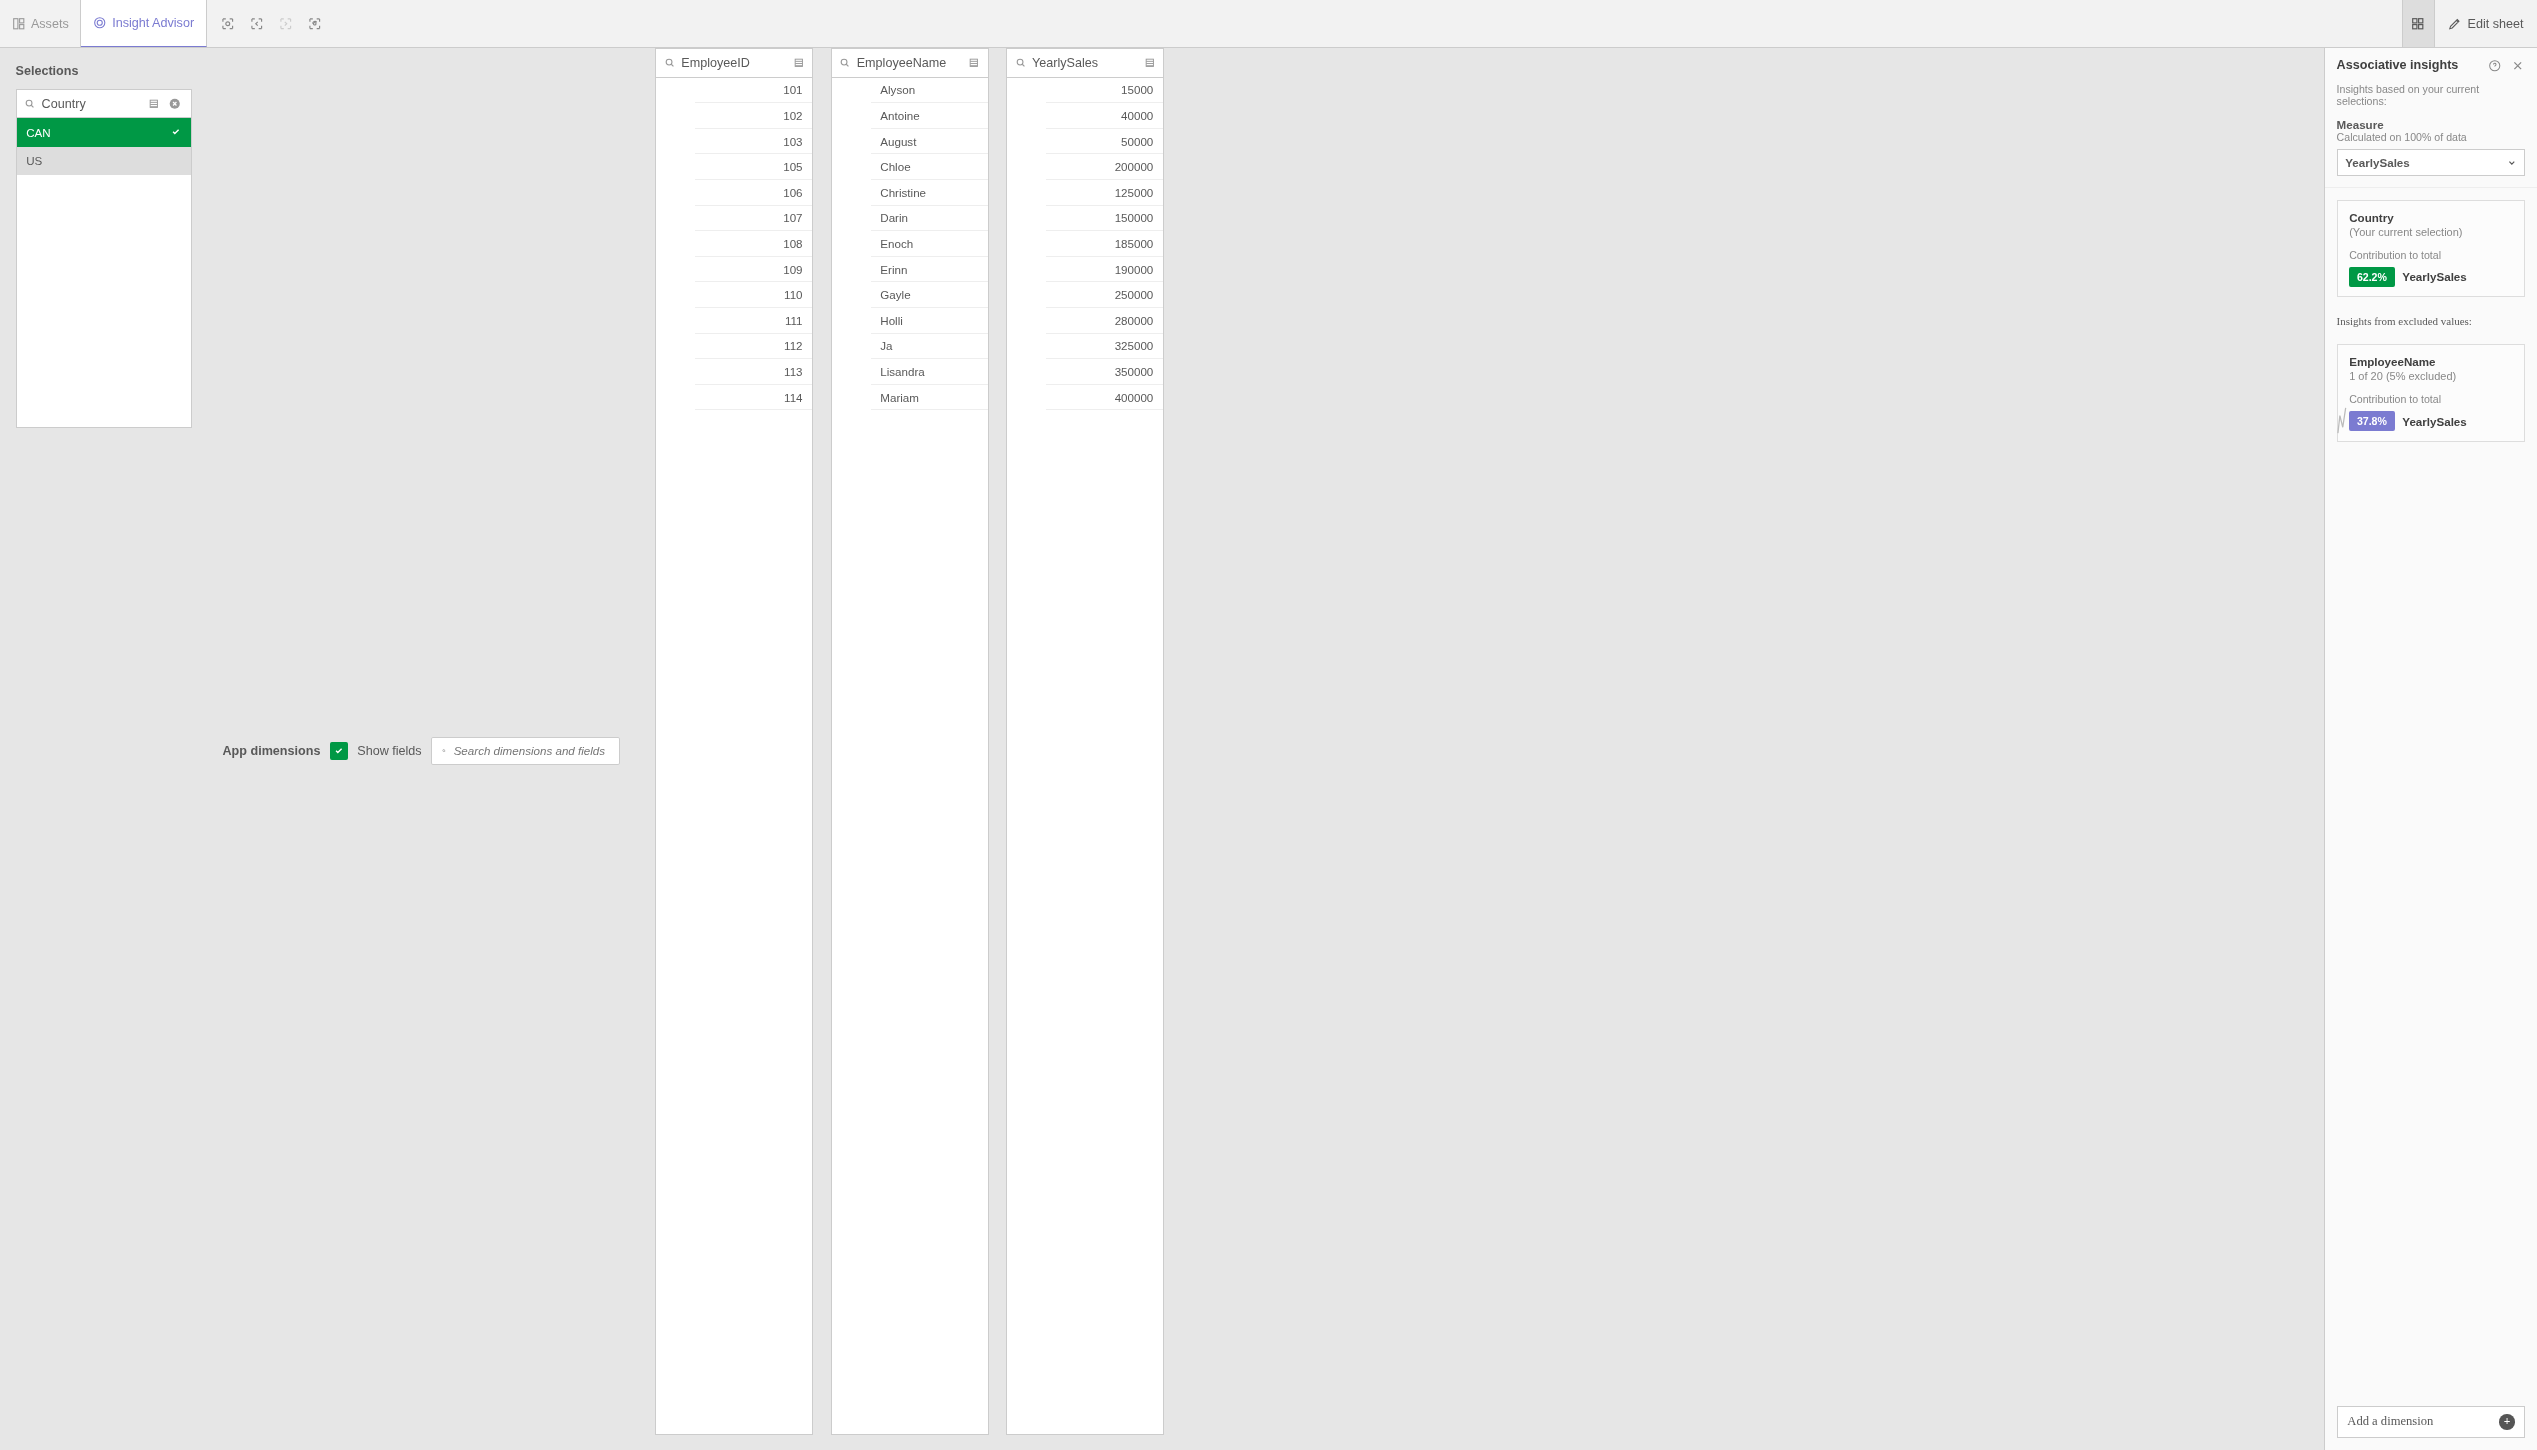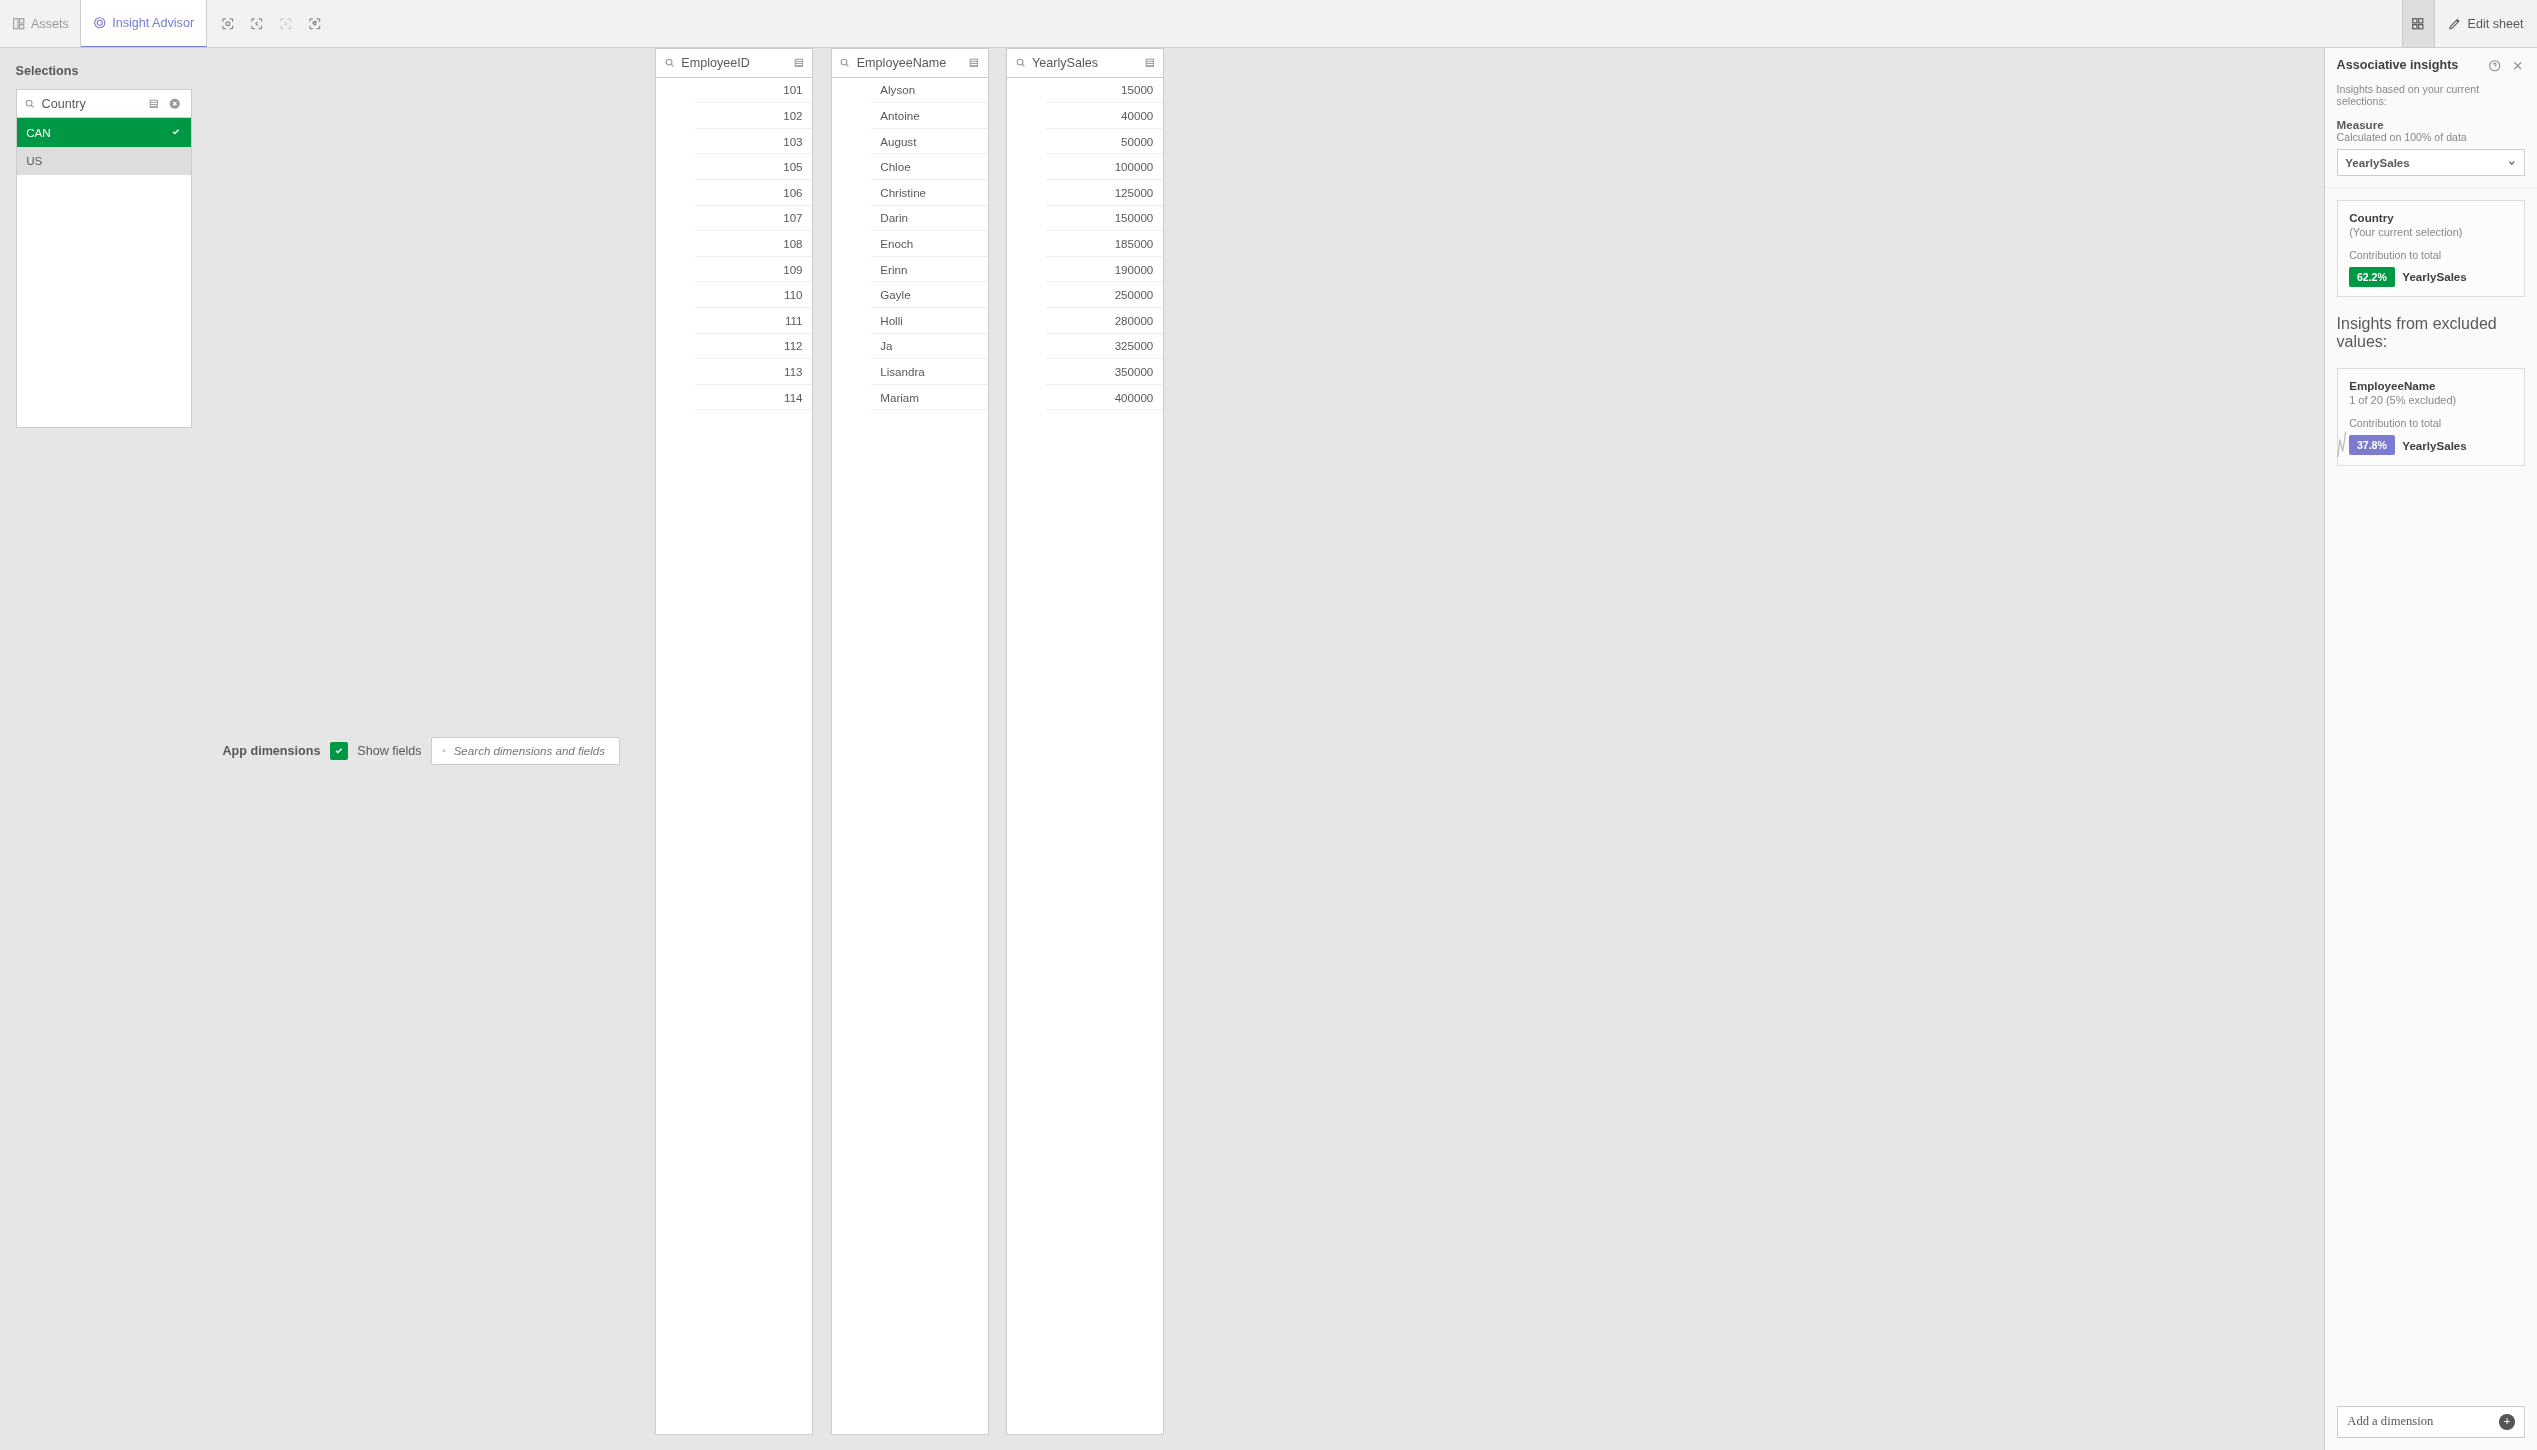--- a/index.html
+++ b/index.html
@@ -235,22 +235,23 @@
   .insight-card .isub { font-size: 11px; color:#888; margin-top:1.9px;}
   .insight-card .icontr { font-size: 10.6px; color:#888; margin-top:11.6px;}
   .badge-row { display:flex; align-items:center; gap:7.7px; margin-top:5.8px;}
   .badge { padding: 3.9px 7.7px; border-radius:1.9px; font-weight:700; font-size:10.6px; color:#fff;}
   .badge.green { background:#009845; }
   .badge.purple { background:#7b7bd1; }
   .badge-label { font-weight:600; font-size:11.6px; color:#404040;}
   .spark { position:absolute; left:-1.9px; bottom:5.8px; width:17.4px; height:29px; }
   .insights-excluded-title {
     padding: 5.8px 11.6px;
-    font-size: 16px;
+    font-size: 11px;
     color: #595959;
+    font-family: Liberation Serif, serif;
   }
   .add-dim {
     margin: auto 11.6px 11.6px 11.6px;
     border: 1px solid #ccc;
     background:#fff;
     padding: 7.7px 9.7px;
     display:flex; align-items:center; justify-content:space-between;
     cursor:pointer;
     font-family:Liberation Serif, serif;
   }
@@ -445,21 +446,21 @@
               <span class="title">YearlySales</span>
               <svg viewBox="0 0 16 16" width="11.6" height="11.6" fill="none" stroke="#999" stroke-width="1.3">
                 <rect x="3" y="3" width="10" height="10"></rect>
                 <path d="M3 6h10M3 9h10M3 12h10"></path>
               </svg>
             </div>
             <div class="list-body">
               <div class="list-row right">15000</div>
               <div class="list-row right">40000</div>
               <div class="list-row right">50000</div>
-              <div class="list-row right">100000</div>
+              <div class="list-row right">200000</div>
               <div class="list-row right">125000</div>
               <div class="list-row right">150000</div>
               <div class="list-row right">185000</div>
               <div class="list-row right">190000</div>
               <div class="list-row right">250000</div>
               <div class="list-row right">280000</div>
               <div class="list-row right">325000</div>
               <div class="list-row right">350000</div>
               <div class="list-row right">400000</div>
             </div>

